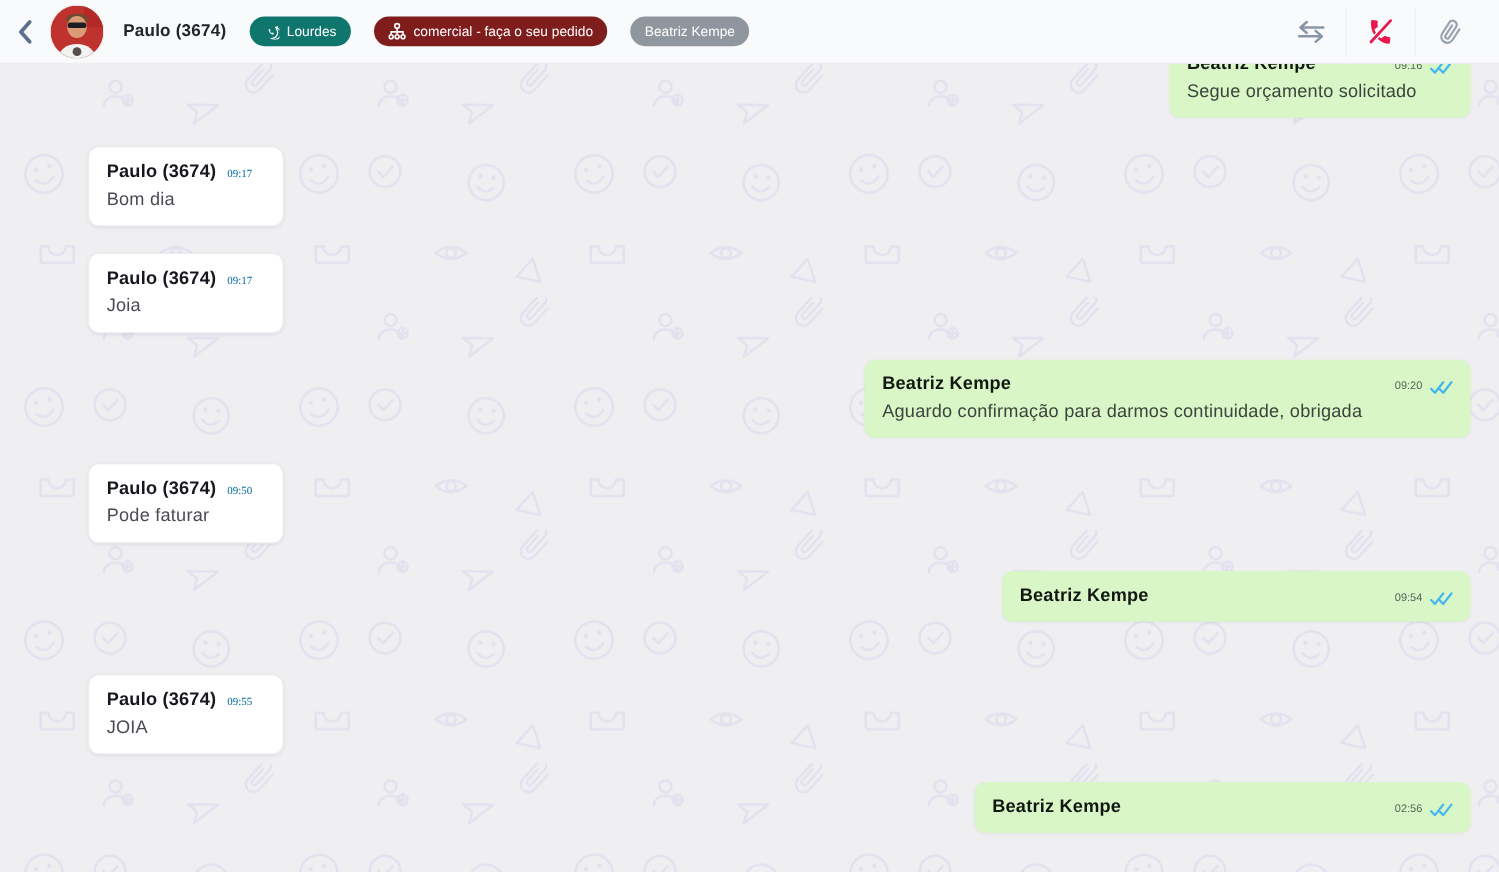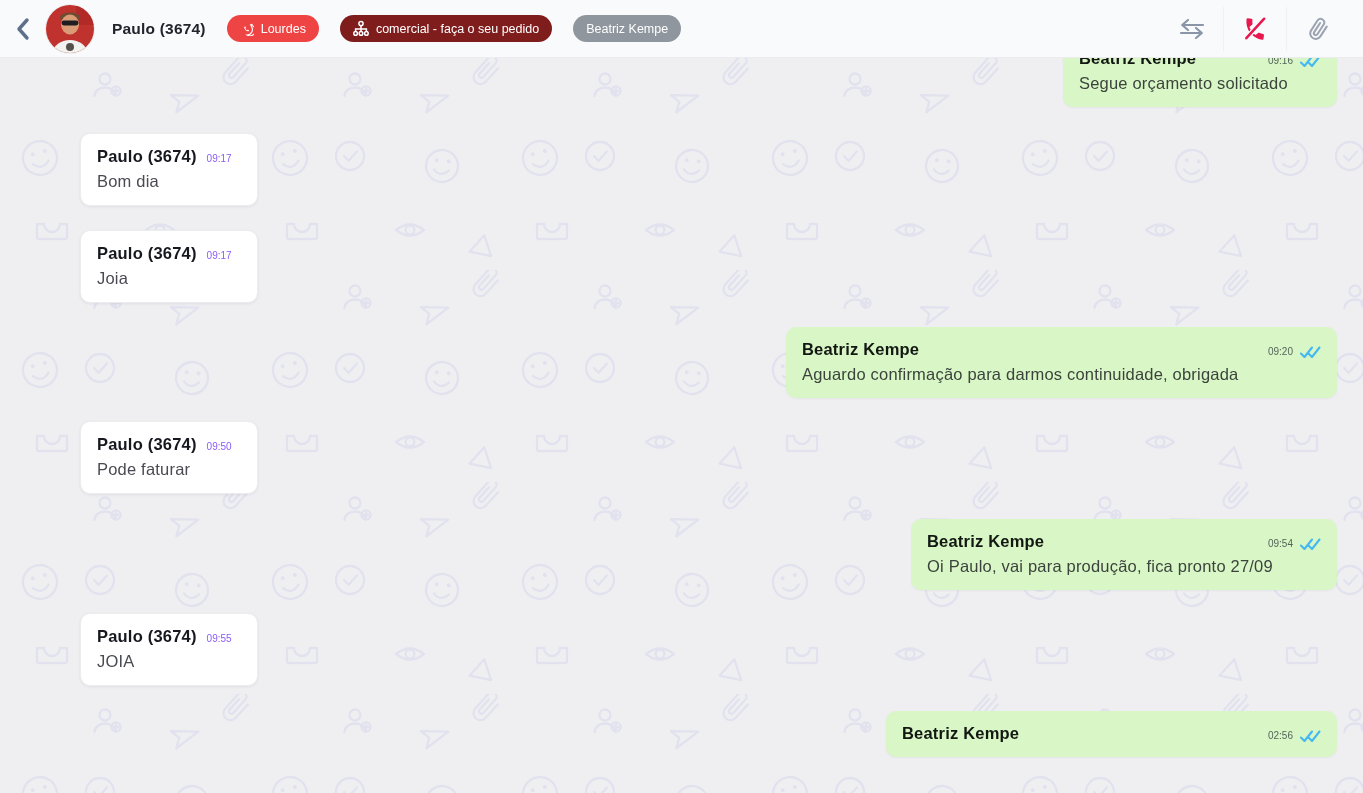--- a/index.html
+++ b/index.html
@@ -26,21 +26,21 @@
   .contact-name {
     margin-left: 18px; font-size: 15.5px; font-weight: 700; color: #22242c;
     letter-spacing: .2px;
   }
   .badge {
     height: 27px; display: inline-flex; align-items: center; gap: 7px;
     border: none; border-radius: 14px; padding: 0 13px; margin-left: 21px;
     color: #fff; font-size: 12.5px; font-weight: 500; cursor: pointer;
     font-family: "Liberation Sans", sans-serif; white-space: nowrap;
   }
-  .badge-channel    { background: #ef4444; }
+  .badge-channel    { background: #0f766e; }
   .badge-department { background: #7f1d1d; }
   .badge-agent      { background: #8f969e; }
 
   .header-actions { margin-left: auto; margin-right: 14px; display: flex; align-items: center; }
   .icon-btn {
     width: 62px; height: 44px; display: flex; align-items: center; justify-content: center;
     background: none; border: none; cursor: pointer;
   }
   .v-div { width: 1px; height: 44px; background: #eef0f3; }
 
@@ -62,21 +62,21 @@
   .msg.out { background: #d9f6c6; box-shadow: 0 1px 2px rgba(25,55,25,.05); }
 
   .mhead { display: flex; align-items: baseline; }
   .msg.in  .mhead { gap: 10px; }
   .msg.out .mhead { justify-content: space-between; gap: 14px; }
   .mname { font-size: 16.5px; font-weight: 700; letter-spacing: .2px; }
   .msg.in  .mname { color: #17181f; }
   .msg.out .mname { color: #121712; }
   .mmeta { display: inline-flex; align-items: center; gap: 7px; white-space: nowrap; }
   .mtime { font-size: 10px; font-weight: 400; }
-  .msg.in  .mtime { color: #8b5cf6; }
+  .msg.in  .mtime { color: #0369a1; font-family: Liberation Serif, serif; }
   .msg.out .mtime { color: #55645a; }
   .mtext { margin-top: 6px; font-size: 16.5px; letter-spacing: .2px; }
   .msg.in  .mtext { color: #4a4a54; }
   .msg.out .mtext { color: #3b433c; }
   .ticks { position: relative; top: 1px; }
 </style>
 </head>
 <body>
 
 <div class="app">
@@ -265,21 +265,20 @@
         <span class="mmeta">
           <span class="mtime">09:54</span>
           <svg class="ticks" width="21" height="13" viewBox="0 0 21 13">
             <g fill="none" stroke="#45b9ef" stroke-width="2.1" stroke-linecap="round" stroke-linejoin="round">
               <polyline points="1,7.5 4.5,11 12,1.5"></polyline>
               <polyline points="8.5,7.5 12,11 19.5,1.5"></polyline>
             </g>
           </svg>
         </span>
       </div>
-      <div class="mtext">Oi Paulo, vai para produção, fica pronto 27/09</div>
     </div>
 
     <div class="msg in" style="top:555px; left:80px; width:178px;">
       <div class="mhead">
         <span class="mname">Paulo (3674)</span>
         <span class="mtime">09:55</span>
       </div>
       <div class="mtext">JOIA</div>
     </div>
 

